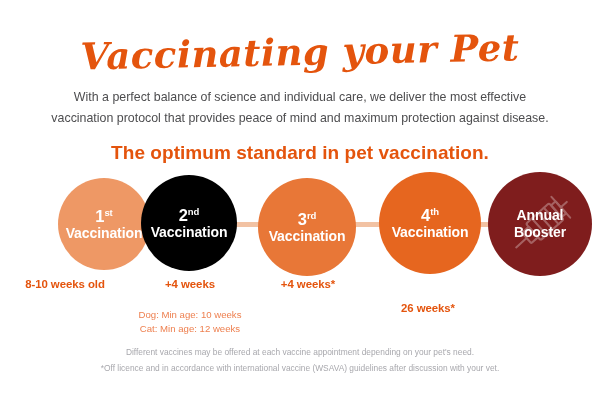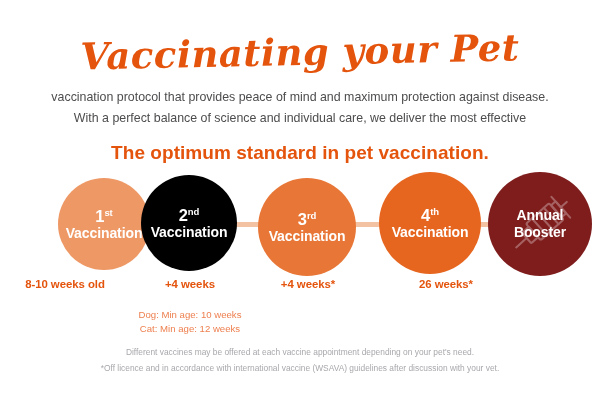--- a/index.html
+++ b/index.html
@@ -155,22 +155,22 @@
     font-size: 8.4px;
     line-height: 1.85;
   }
 </style>
 </head>
 <body>
 
 <div class="header">
   <h1 class="title">Vaccinating your Pet</h1>
   <div class="intro">
+    <div>With a perfect balance of science and individual care, we deliver the most effective</div>
     <div>vaccination protocol that provides peace of mind and maximum protection against disease.</div>
-    <div>With a perfect balance of science and individual care, we deliver the most effective</div>
   </div>
   <div class="subhead">The optimum standard in pet vaccination.</div>
 </div>
 
 <div class="timeline">
 
   <div class="connector" style="left:100px; width:42px;"></div>
   <div class="connector" style="left:224px; width:42px;"></div>
   <div class="connector" style="left:345px; width:42px;"></div>
   <div class="connector" style="left:472px; width:38px;"></div>
@@ -229,21 +229,21 @@
     <div class="caption-main">8-10 weeks old</div>
   </div>
   <div class="caption" style="left:113px; width:154px;">
     <div class="caption-main">+4 weeks</div>
     <div class="caption-sub">Dog: Min age: 10 weeks</div>
     <div class="caption-sub" style="margin-top:0;">Cat: Min age: 12 weeks</div>
   </div>
   <div class="caption" style="left:248px; width:120px;">
     <div class="caption-main">+4 weeks*</div>
   </div>
-  <div class="caption" style="left:386px; width:120px;">
+  <div class="caption" style="left:368px; width:120px;margin-top:24px;">
     <div class="caption-main">26 weeks*</div>
   </div>
 </div>
 
 <div class="footnote">
   <div>Different vaccines may be offered at each vaccine appointment depending on your pet's need.</div>
   <div>*Off licence and in accordance with international vaccine (WSAVA) guidelines after discussion with your vet.</div>
 </div>
 
 </body></html>

